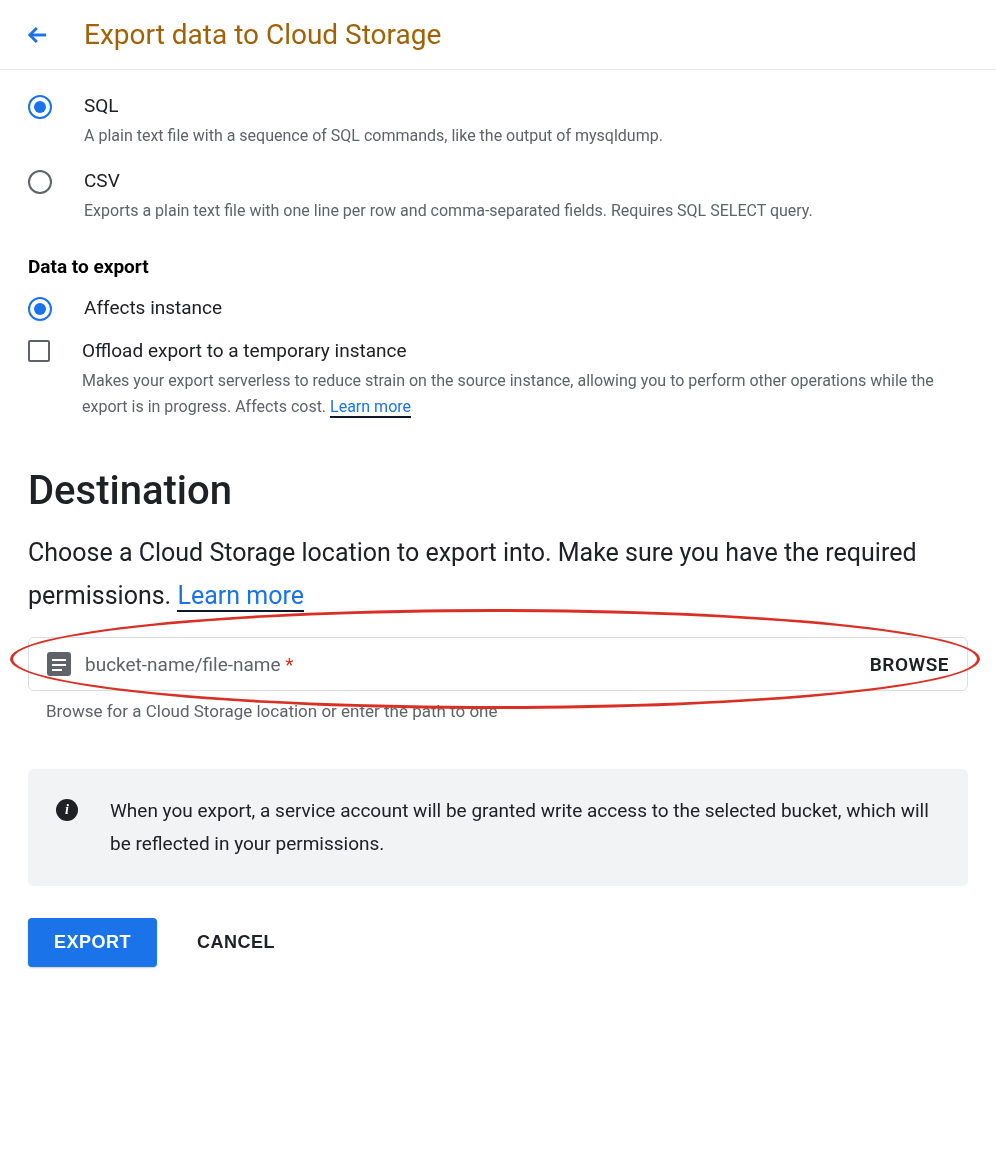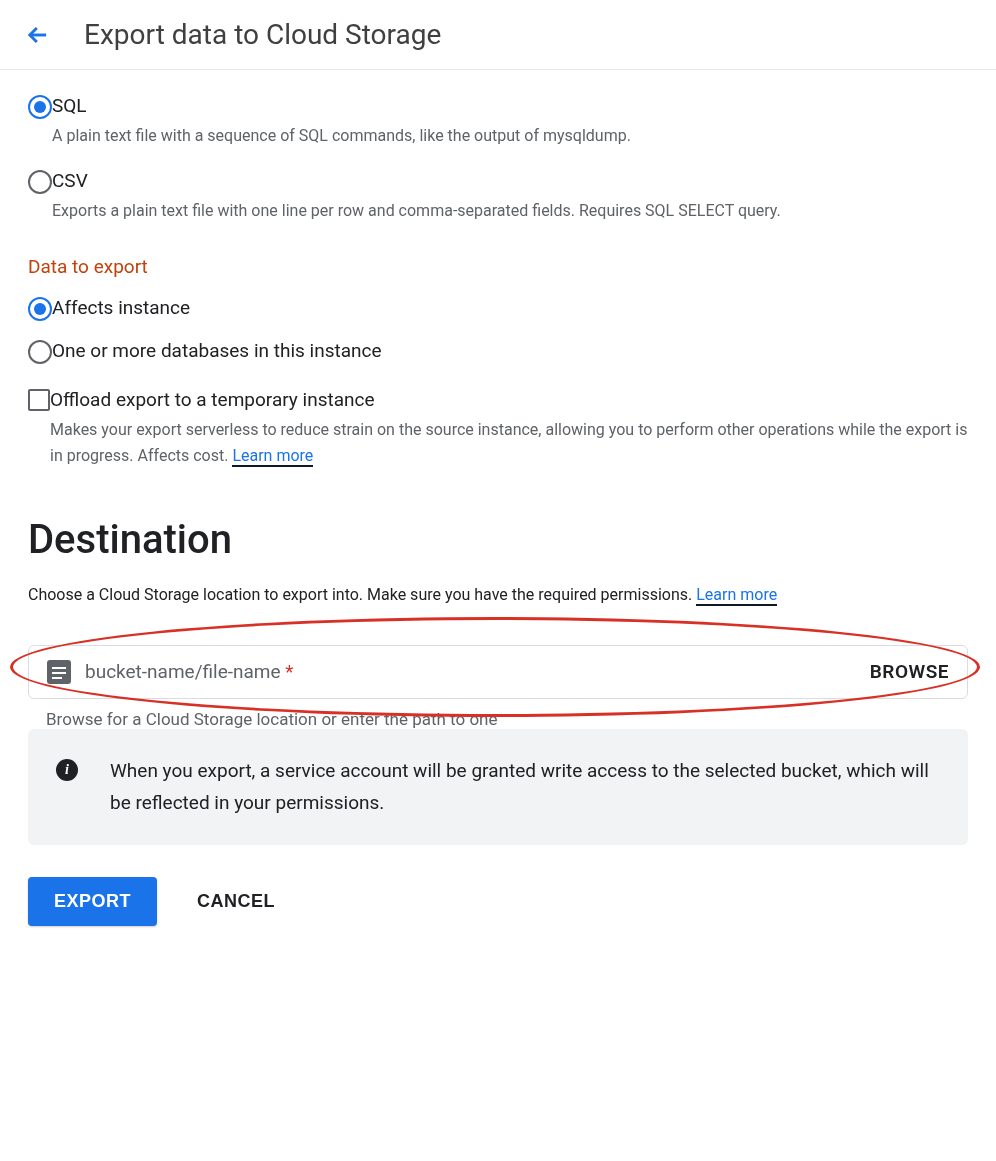--- a/index.html
+++ b/index.html
@@ -18,29 +18,29 @@
     }
     .back-arrow {
       color: #1a73e8;
       cursor: pointer;
       display: flex;
       align-items: center;
     }
     .page-title {
       font-size: 28px;
       font-weight: 400;
-      color: #404040;
+      color: #a16207;
     }
     .content {
       padding: 24px 28px;
     }
     .radio-option, .checkbox-option {
       display: flex;
       align-items: flex-start;
-      gap: 0;
+      gap: 32px;
       margin-bottom: 20px;
     }
     .radio-outer {
       width: 24px;
       height: 24px;
       border-radius: 50%;
       border: 2px solid #5f6368;
       display: flex;
       align-items: center;
       justify-content: center;
@@ -74,46 +74,47 @@
       color: #202124;
       margin-bottom: 6px;
     }
     .option-desc {
       font-size: 16px;
       color: #5f6368;
       line-height: 1.6;
     }
     .section-label {
       font-size: 19px;
-      font-weight: 400;
-      color: #c2410c;
+      font-weight: 700;
+      color: #000000;
       margin-top: 32px;
       margin-bottom: 18px;
     }
     .section-heading {
       font-size: 40px;
       font-weight: 500;
       color: #202124;
       margin-top: 48px;
       margin-bottom: 18px;
     }
     .section-desc {
-      font-size: 16px;
+      font-size: 25px;
       color: #202124;
       line-height: 1.7;
-      margin-bottom: 36px;
+      margin-bottom: 20px;
     }
     .link {
       color: #1a73e8;
       border-bottom: 2px solid #0f172a;
       cursor: pointer;
       text-decoration: none;
     }
     .field-wrapper {
       position: relative;
+      margin-bottom: 48px;
     }
     .annotation-ellipse {
       position: absolute;
       border: 3px solid #d93025;
       border-radius: 50%;
       pointer-events: none;
       left: -18px;
       right: -12px;
       top: -28px;
       height: 100px;
@@ -268,24 +269,20 @@
 
   <div class="section-label">Data to export</div>
 
   <div class="radio-option" style="margin-bottom:14px">
     <div class="radio-outer selected">
         <div class="radio-inner"></div>
       </div>
     <div class="option-label">Affects instance</div>
   </div>
 
-  <div class="radio-option">
-    <div class="radio-outer"></div>
-    <div class="option-label">One or more databases in this instance</div>
-  </div>
 
   <div class="checkbox-option" style="">
     <div class="checkbox"></div>
     <div class="option-content">
       <div class="option-label">Offload export to a temporary instance</div>
       <div class="option-desc">
         <span>Makes your export serverless to reduce strain on the source instance, allowing you to perform other operations while the export is in progress. Affects cost. </span><a class="link">Learn more</a>
       </div>
     </div>
   </div>

